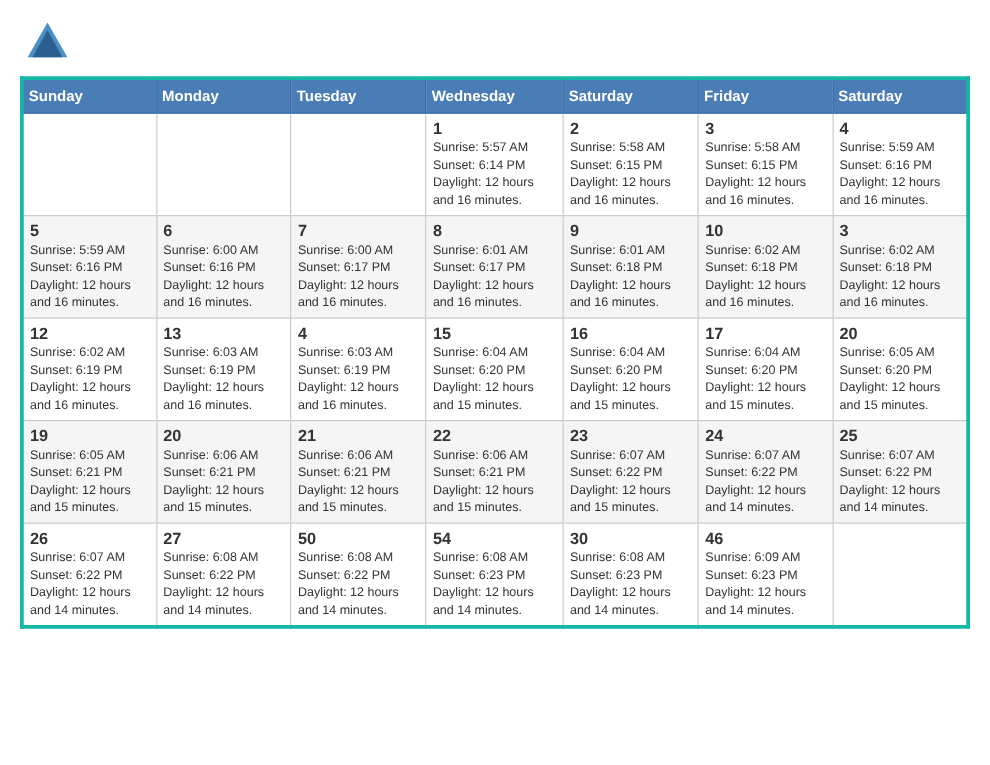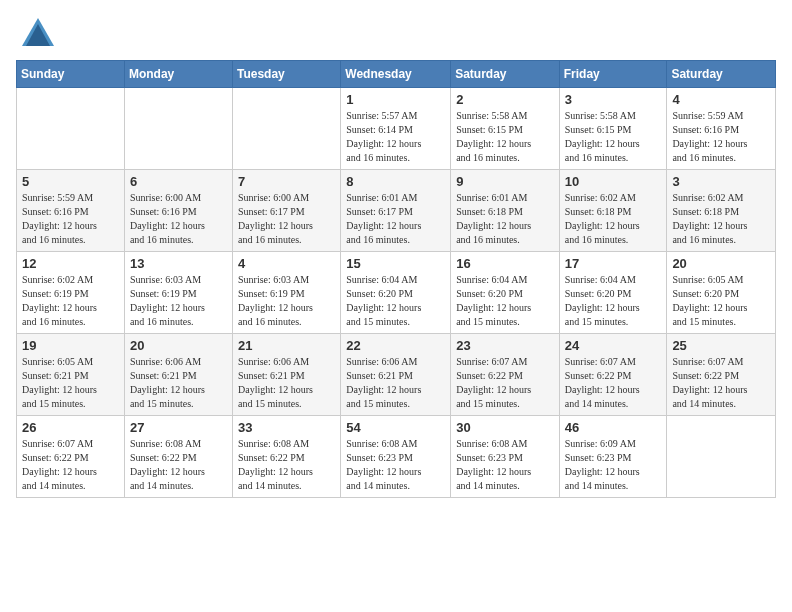--- a/index.html
+++ b/index.html
@@ -30,21 +30,21 @@
       color: #333;
     }
     .location-title {
       font-size: 14px;
       color: #333;
       font-weight: bold;
     }
     table {
       width: 100%;
       border-collapse: collapse;
-      border: 1px solid #14b8a6;
+      border: 3px solid #14b8a6;
     }
     thead tr th {
       background-color: #4a7db5;
       color: #fff;
       font-size: 12px;
       font-weight: bold;
       padding: 6px 4px;
       text-align: left;
       border: 1px solid #3a6da5;
     }
@@ -63,21 +63,20 @@
     }
     .day-number {
       font-size: 13px;
       font-weight: bold;
       display: block;
       margin-bottom: 2px;
     }
     .day-info {
       font-size: 10px;
       line-height: 1.4;
-      font-family: Liberation Serif, serif;
     }
     td.empty {
       background: #f0f0f0;
     }
     
     tr.row-even td { background: #f8f8f8; }
     tr.row-odd td { background: #ffffff; }
   </style>
 </head>
 <body>
@@ -309,21 +308,21 @@
 and 14 minutes.</div>
         </td>
         <td>
           <span class="day-number">27</span>
           <div class="day-info" style="white-space: pre-line;">Sunrise: 6:08 AM
 Sunset: 6:22 PM
 Daylight: 12 hours
 and 14 minutes.</div>
         </td>
         <td>
-          <span class="day-number">33</span>
+          <span class="day-number">50</span>
           <div class="day-info" style="white-space: pre-line;">Sunrise: 6:08 AM
 Sunset: 6:22 PM
 Daylight: 12 hours
 and 14 minutes.</div>
         </td>
         <td>
           <span class="day-number">54</span>
           <div class="day-info" style="white-space: pre-line;">Sunrise: 6:08 AM
 Sunset: 6:23 PM
 Daylight: 12 hours

